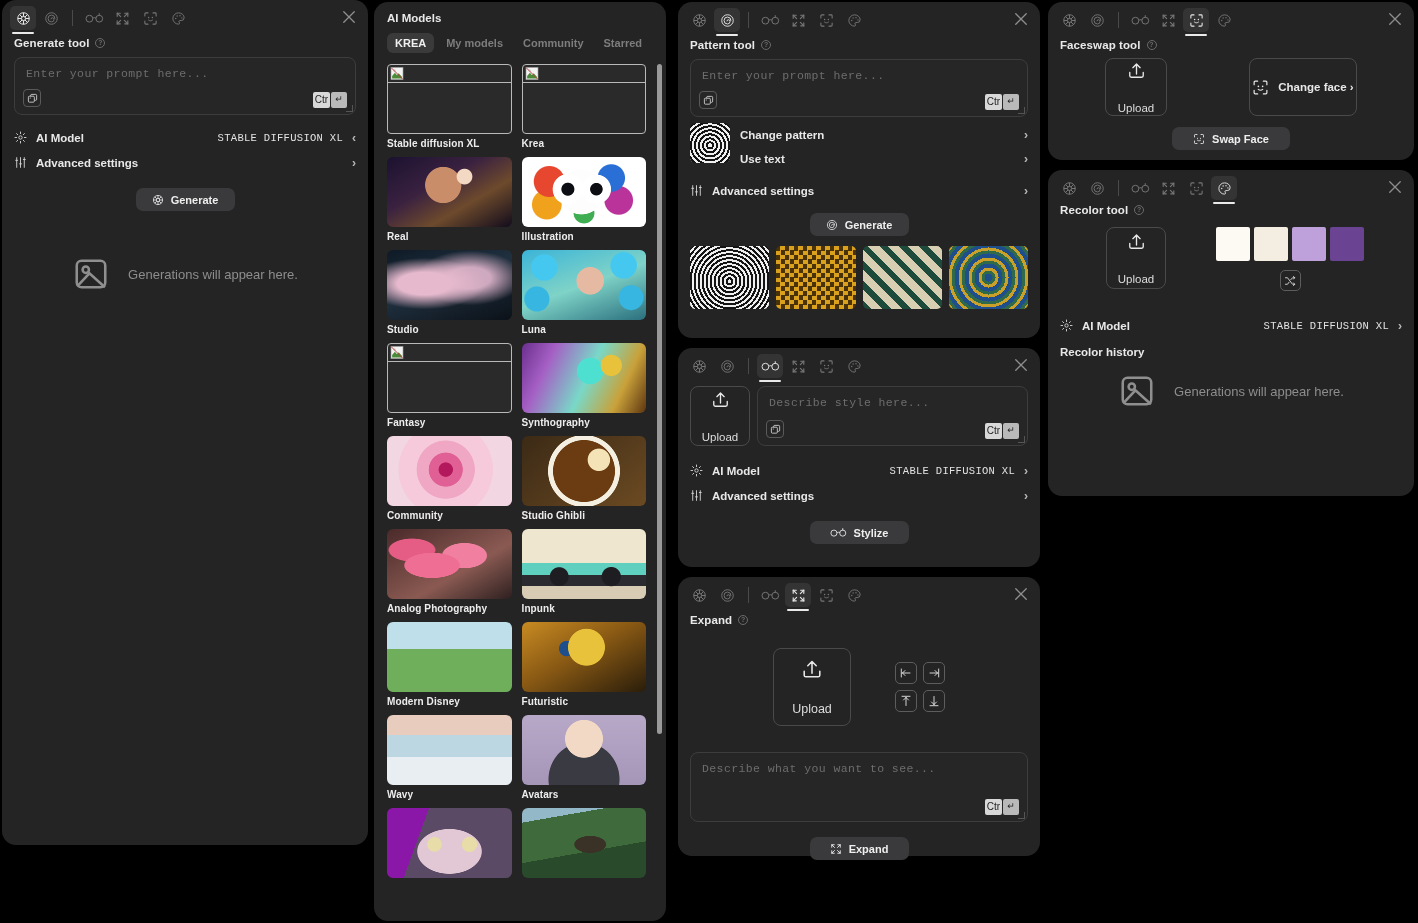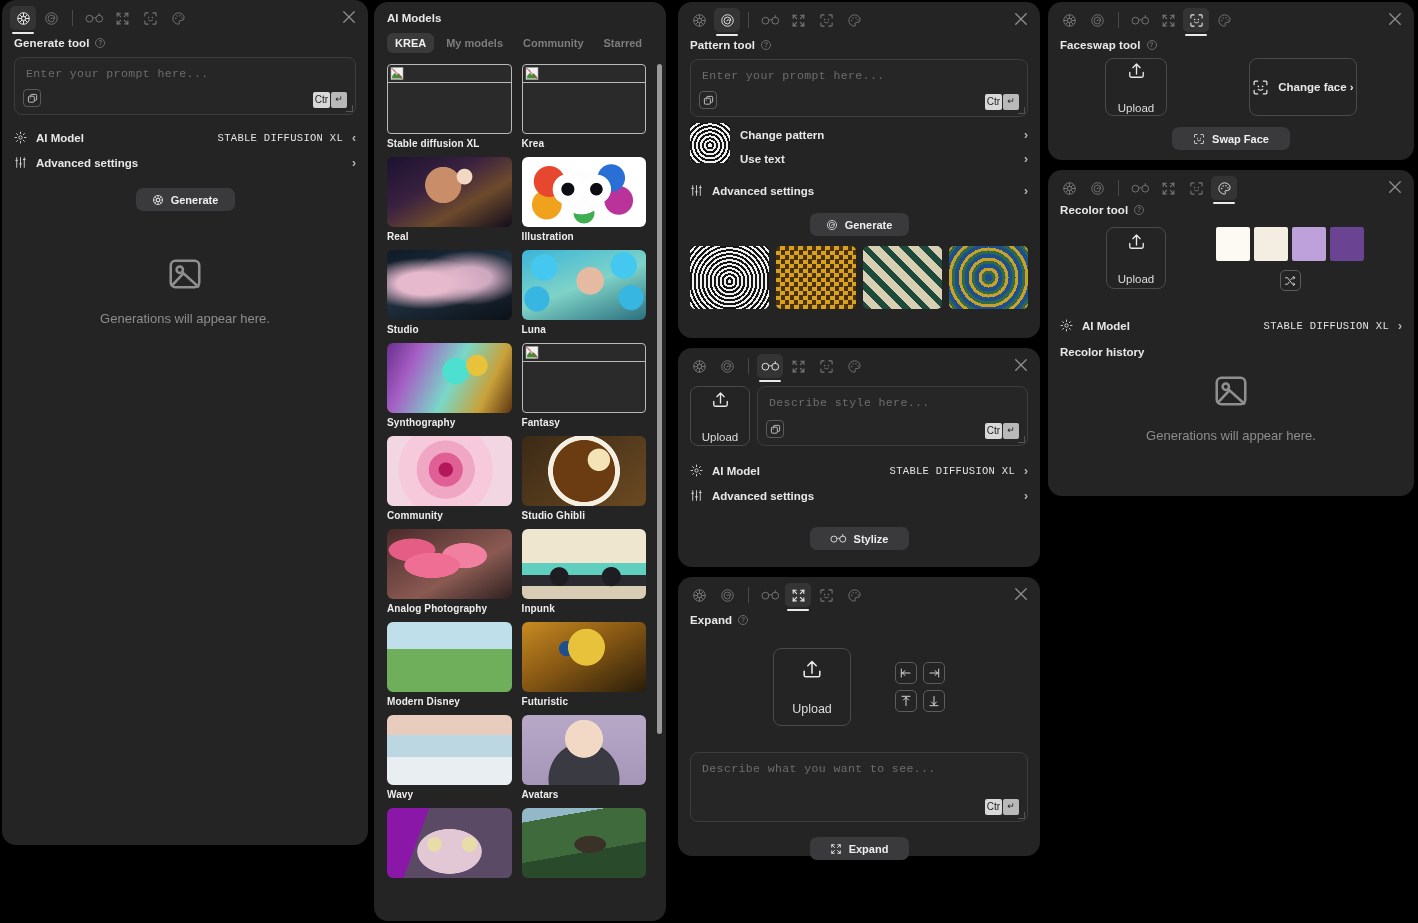--- a/index.html
+++ b/index.html
@@ -124,21 +124,21 @@
     background:#3a3a3c; border-radius:7px;
     height:23px; width:99px;
     margin: 0 auto;
     font-size:11px; font-weight:700; color:#efefef;
     cursor:pointer;
   }
   .actionbtn svg { width:12px; height:12px; }
 
   
   .empty {
-    display:flex; flex-direction:column; align-items:center; justify-content:center;
+    display:flex; align-items:center; justify-content:center;
     gap:18px;
   }
   .empty svg { width:38px; height:38px; opacity:.55; }
   .empty .t { font-size:13px; color:#8d8d8d; }
 
   
   .upload {
     border:1px solid #4a4a4a; border-radius:8px;
     display:flex; flex-direction:column; align-items:center; justify-content:center;
     gap:22px; cursor:pointer;
@@ -478,33 +478,33 @@
           </div>
           <div class="mcard">
             <div class="mthumb" style="background: radial-gradient(at 30% 48%, rgb(230, 185, 205) 0px, rgb(230, 185, 205) 22%, transparent 50%), radial-gradient(at 66% 40%, rgb(207, 169, 191) 0px, rgb(207, 169, 191) 18%, transparent 46%), linear-gradient(160deg, rgb(14, 26, 38) 0%, rgb(32, 48, 63) 45%, rgb(11, 17, 24) 100%);"></div>
             <div class="mname">Studio</div>
           </div>
           <div class="mcard">
             <div class="mthumb" style="background: radial-gradient(circle at 55% 44%, rgb(230, 185, 163) 0px, rgb(230, 185, 163) 17%, transparent 18%), radial-gradient(circle at 18% 25%, rgb(69, 200, 239) 0px, rgb(69, 200, 239) 11%, transparent 12%), radial-gradient(circle at 82% 22%, rgb(69, 200, 239) 0px, rgb(69, 200, 239) 11%, transparent 12%), radial-gradient(circle at 12% 70%, rgb(54, 182, 224) 0px, rgb(54, 182, 224) 10%, transparent 11%), radial-gradient(circle at 88% 68%, rgb(54, 182, 224) 0px, rgb(54, 182, 224) 10%, transparent 11%), linear-gradient(160deg, rgb(59, 180, 216) 0%, rgb(127, 211, 199) 50%, rgb(42, 111, 126) 100%);"></div>
             <div class="mname">Luna</div>
           </div>
           <div class="mcard">
-            <div class="mthumb" style="background: radial-gradient(circle at 72% 32%, rgb(232, 194, 58) 0px, rgb(232, 194, 58) 10%, transparent 11%), radial-gradient(circle at 55% 40%, rgb(77, 224, 208) 0px, rgb(77, 224, 208) 16%, transparent 17%), linear-gradient(115deg, rgb(106, 47, 142) 0%, rgb(165, 95, 196) 22%, rgb(121, 216, 200) 52%, rgb(201, 161, 58) 78%, rgb(93, 53, 16) 100%);"></div>
-            <div class="mname">Synthography</div>
-          </div>
-          <div class="mcard">
             <div class="mthumb broken">
               <div class="bar"></div>
               <svg class="brokenimg" viewBox="0 0 16 16">
                 <use href="#i-brokenimg"></use>
               </svg>
             </div>
             <div class="mname">Fantasy</div>
           </div>
           <div class="mcard">
+            <div class="mthumb" style="background: radial-gradient(circle at 72% 32%, rgb(232, 194, 58) 0px, rgb(232, 194, 58) 10%, transparent 11%), radial-gradient(circle at 55% 40%, rgb(77, 224, 208) 0px, rgb(77, 224, 208) 16%, transparent 17%), linear-gradient(115deg, rgb(106, 47, 142) 0%, rgb(165, 95, 196) 22%, rgb(121, 216, 200) 52%, rgb(201, 161, 58) 78%, rgb(93, 53, 16) 100%);"></div>
+            <div class="mname">Synthography</div>
+          </div>
+          <div class="mcard">
             <div class="mthumb" style="background: radial-gradient(circle at 47% 48%, rgb(180, 24, 92) 0px, rgb(180, 24, 92) 9%, rgb(224, 95, 148) 10%, rgb(224, 95, 148) 22%, rgb(240, 167, 196) 23%, rgb(240, 167, 196) 38%, rgb(246, 202, 219) 39%, rgb(246, 202, 219) 62%, rgb(242, 215, 226) 63%, rgb(242, 215, 226) 100%);"></div>
             <div class="mname">Community</div>
           </div>
           <div class="mcard">
             <div class="mthumb" style="background: radial-gradient(circle at 62% 34%, rgb(245, 227, 184) 0px, rgb(245, 227, 184) 12%, transparent 13%), radial-gradient(circle at 62% 34%, rgb(232, 128, 64) 0px, rgb(232, 128, 64) 6%, transparent 7%), radial-gradient(circle, rgb(107, 60, 18) 0px, rgb(107, 60, 18) 43%, transparent 44%), radial-gradient(circle, rgb(244, 239, 224) 0px, rgb(244, 239, 224) 50%, transparent 51%), linear-gradient(140deg, rgb(60, 42, 22), rgb(107, 74, 34));"></div>
             <div class="mname">Studio Ghibli</div>
           </div>
           <div class="mcard">
             <div class="mthumb" style="background: radial-gradient(at 36% 52%, rgb(239, 110, 147) 0px, rgb(239, 110, 147) 24%, transparent 25%), radial-gradient(at 62% 38%, rgb(240, 127, 160) 0px, rgb(240, 127, 160) 20%, transparent 21%), radial-gradient(at 20% 30%, rgb(229, 93, 133) 0px, rgb(229, 93, 133) 16%, transparent 17%), linear-gradient(150deg, rgb(74, 42, 42), rgb(138, 90, 82) 60%, rgb(46, 32, 32));"></div>
             <div class="mname">Analog Photography</div>
@@ -719,21 +719,21 @@
     <div class="row">
       <span class="ico">
           <svg>
             <use href="#i-sliders"></use>
           </svg>
         </span>
       <span class="lbl">Advanced settings</span>
       <span class="chev" style="margin-left:auto">›</span>
     </div>
 
-    <div style="margin-top:19px">
+    <div style="margin-top:13px">
       <div class="actionbtn">
         <svg viewBox="0 0 28 16" style="width:17px;height:11px">
             <use href="#i-glasses"></use>
           </svg>
         <span>Stylize</span>
       </div>
     </div>
   </section>
 
   <section class="panel" id="p-expand">

